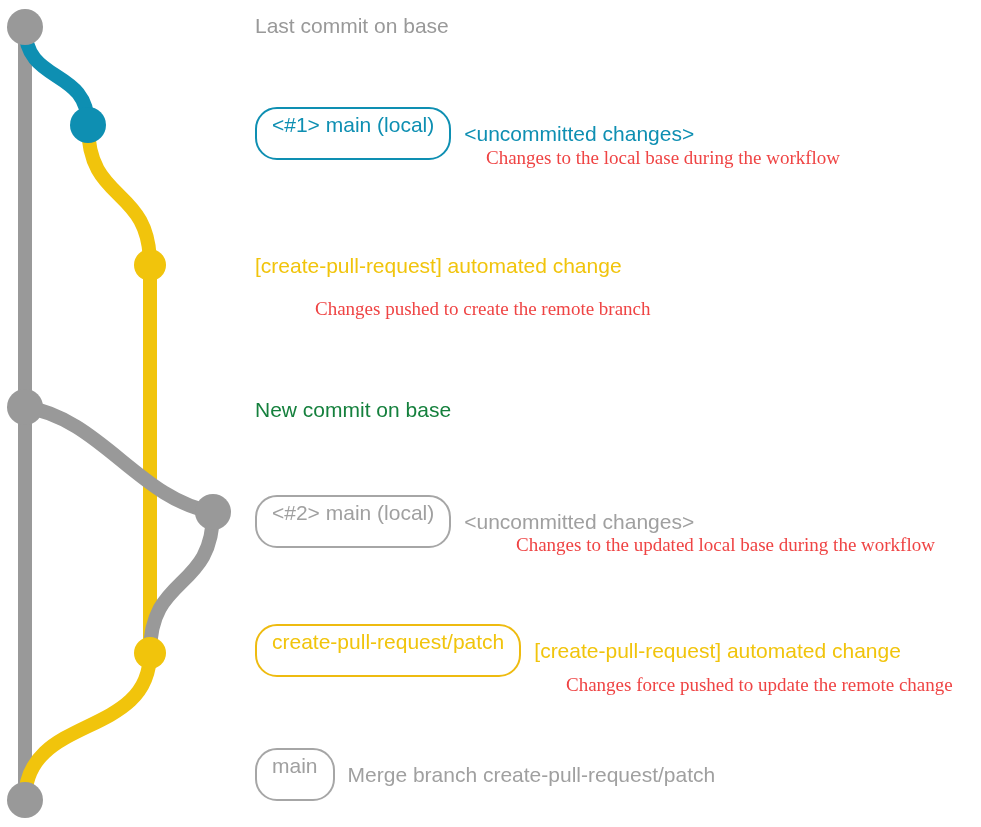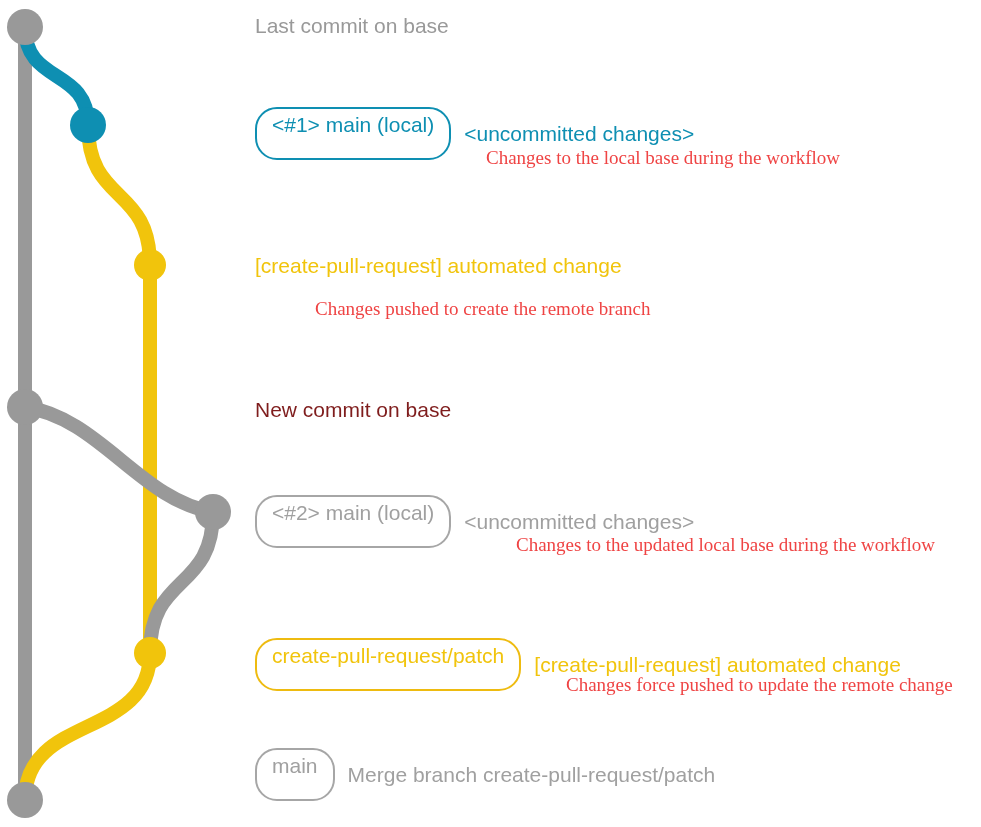--- a/index.html
+++ b/index.html
@@ -109,29 +109,29 @@
 
   <div class="row" style="left:255px; top:107px;">
     <span class="badge teal">&lt;#1&gt; main (local)</span>
     <span class="subject teal">&lt;uncommitted changes&gt;</span>
   </div>
   <div class="note" style="left:486px; top:147px;">Changes to the local base during the workflow</div>
 
   <div class="standalone-subject yellow" style="left:255px; top:254px;">[create-pull-request] automated change</div>
   <div class="note" style="left:270px; top:298px;margin-left:45px;">Changes pushed to create the remote branch</div>
 
-  <div class="headline" style="left:255px; top:398px; color:#7f1d1d;">New commit on base</div>
+  <div class="headline" style="left:255px; top:398px; color:#15803d;">New commit on base</div>
 
   <div class="row" style="left:255px; top:495px;">
     <span class="badge gray">&lt;#2&gt; main (local)</span>
     <span class="subject gray">&lt;uncommitted changes&gt;</span>
   </div>
   <div class="note" style="left:486px; top:534px;margin-left:30px;">Changes to the updated local base during the workflow</div>
 
-  <div class="row" style="left:255px; top:638px;justify-content:space-between;">
+  <div class="row" style="left:255px; top:624px;justify-content:space-between;">
     <span class="badge yellow">create-pull-request/patch</span>
     <span class="subject yellow">[create-pull-request] automated change</span>
   </div>
   <div class="note" style="left:566px; top:674px;">Changes force pushed to update the remote change</div>
 
   <div class="row" style="left:255px; top:748px;text-align:right;">
     <span class="badge gray">main</span>
     <span class="subject gray">Merge branch create-pull-request/patch</span>
   </div>
 

